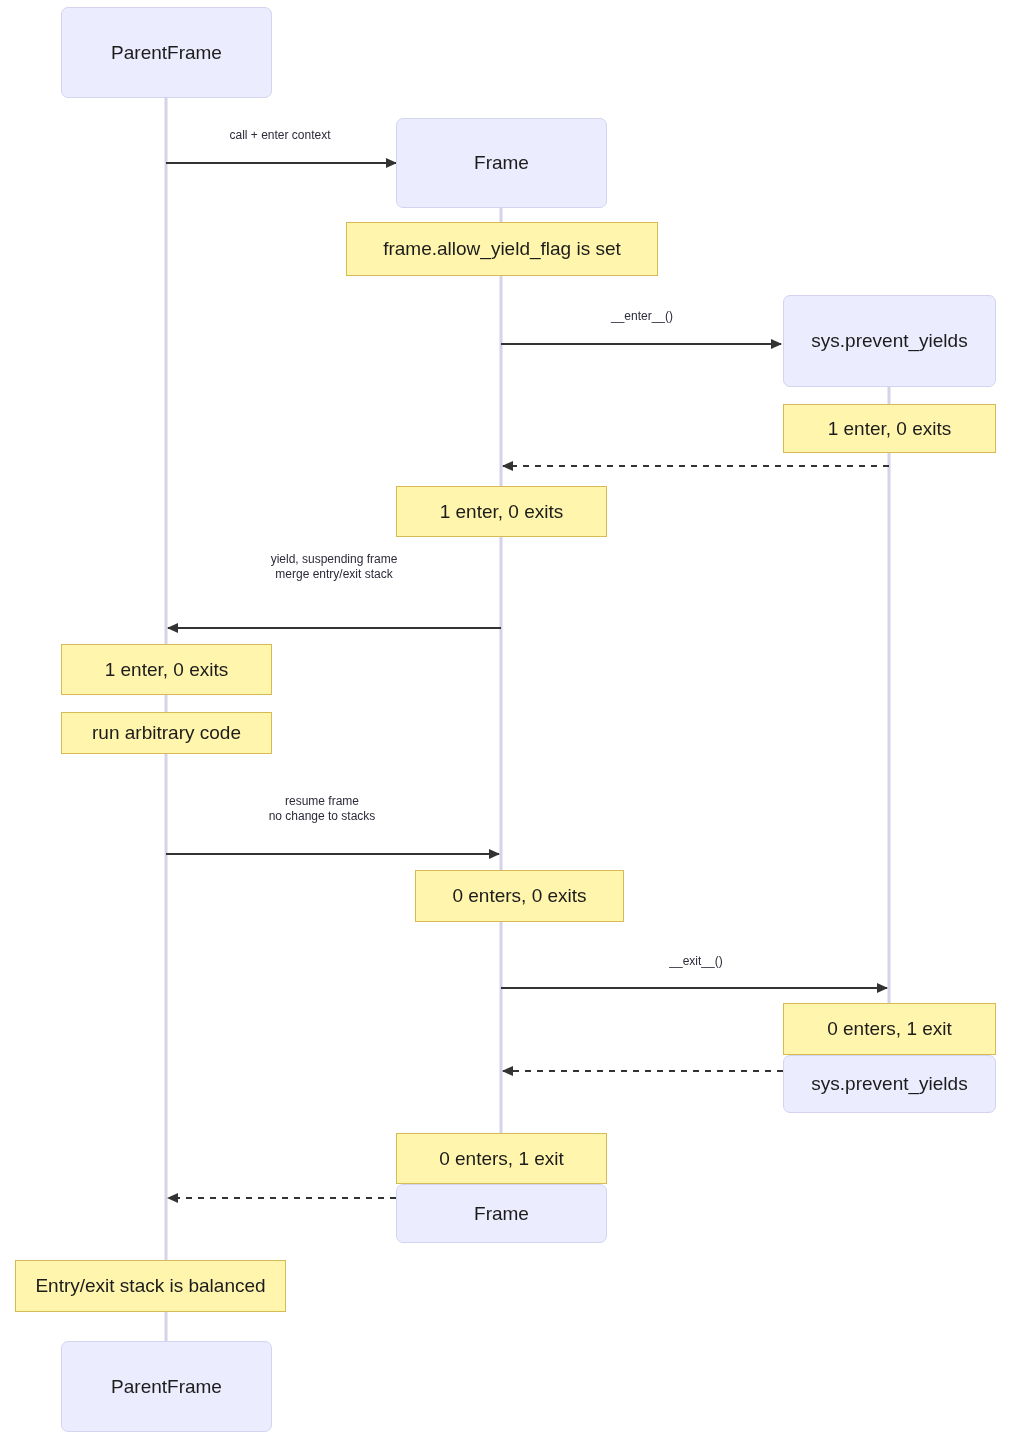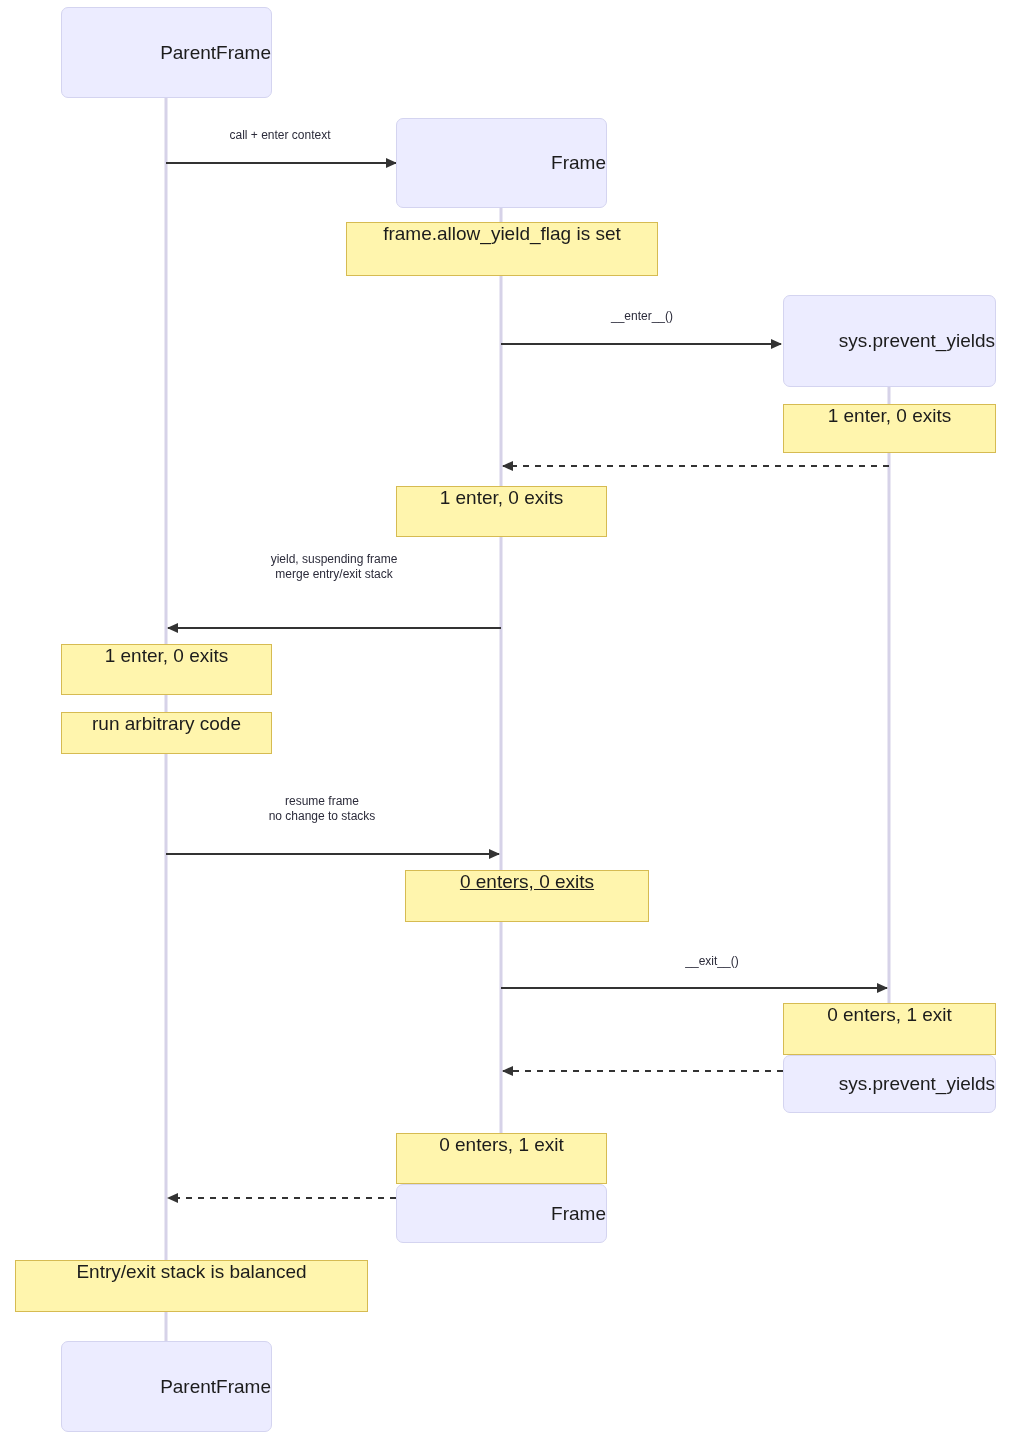--- a/index.html
+++ b/index.html
@@ -37,31 +37,32 @@
     height: 1435px;
   }
   .actor-box {
     position: absolute;
     box-sizing: border-box;
     background: #ECECFF;
     border: 1px solid #d4d4f0;
     border-radius: 7px;
     display: flex;
     align-items: center;
-    justify-content: flex-end;
+    justify-content: center;
     font-size: 19px;
     color: #1c1c1c;
     text-align: center;
   }
   .note-box {
     position: absolute;
     box-sizing: border-box;
     background: #FFF5AD;
     border: 1px solid #d6bb52;
     display: flex;
+    align-items: center;
     justify-content: center;
     font-size: 19px;
     color: #1c1c1c;
     text-align: center;
   }
   .msg-label {
     position: absolute;
     font-size: 12px;
     color: #2b2b3a;
     text-align: center;
@@ -131,37 +132,37 @@
         </div>
         <div class="note-box" style="left: 396px; top: 486px; width: 211px; height: 51px;">
           <span>1 enter, 0 exits</span>
         </div>
         <div class="note-box" style="left: 61px; top: 644px; width: 211px; height: 51px;">
           <span>1 enter, 0 exits</span>
         </div>
         <div class="note-box" style="left: 61px; top: 712px; width: 211px; height: 42px;">
           <span>run arbitrary code</span>
         </div>
-        <div class="note-box" style="left: 405px; top: 870px; width: 244px; height: 52px; text-decoration: underline;">
+        <div class="note-box" style="left: 415px; top: 870px; width: 209px; height: 52px;">
           <span>0 enters, 0 exits</span>
         </div>
         <div class="note-box" style="left: 783px; top: 1003px; width: 213px; height: 52px;">
           <span>0 enters, 1 exit</span>
         </div>
         <div class="note-box" style="left: 396px; top: 1133px; width: 211px; height: 51px;">
           <span>0 enters, 1 exit</span>
         </div>
-        <div class="note-box" style="left: 15px; top: 1260px; width: 353px; height: 52px;">
+        <div class="note-box" style="left: 15px; top: 1260px; width: 271px; height: 52px;">
           <span>Entry/exit stack is balanced</span>
         </div>
       </div>
     <div id="labels-container">
         <div class="msg-label" style="left: 280px; top: 128px;">call + enter context</div>
         <div class="msg-label" style="left: 642px; top: 309px;">__enter__()</div>
         <div class="msg-label" style="left: 334px; top: 552px;">yield, suspending frame
 merge entry/exit stack</div>
         <div class="msg-label" style="left: 322px; top: 794px;">resume frame
 no change to stacks</div>
-        <div class="msg-label" style="left: 696px; top: 954px; margin-left: 16px;">__exit__()</div>
+        <div class="msg-label" style="left: 696px; top: 954px;">__exit__()</div>
       </div>
   </div>
 
 </div>
 
 </body></html>

